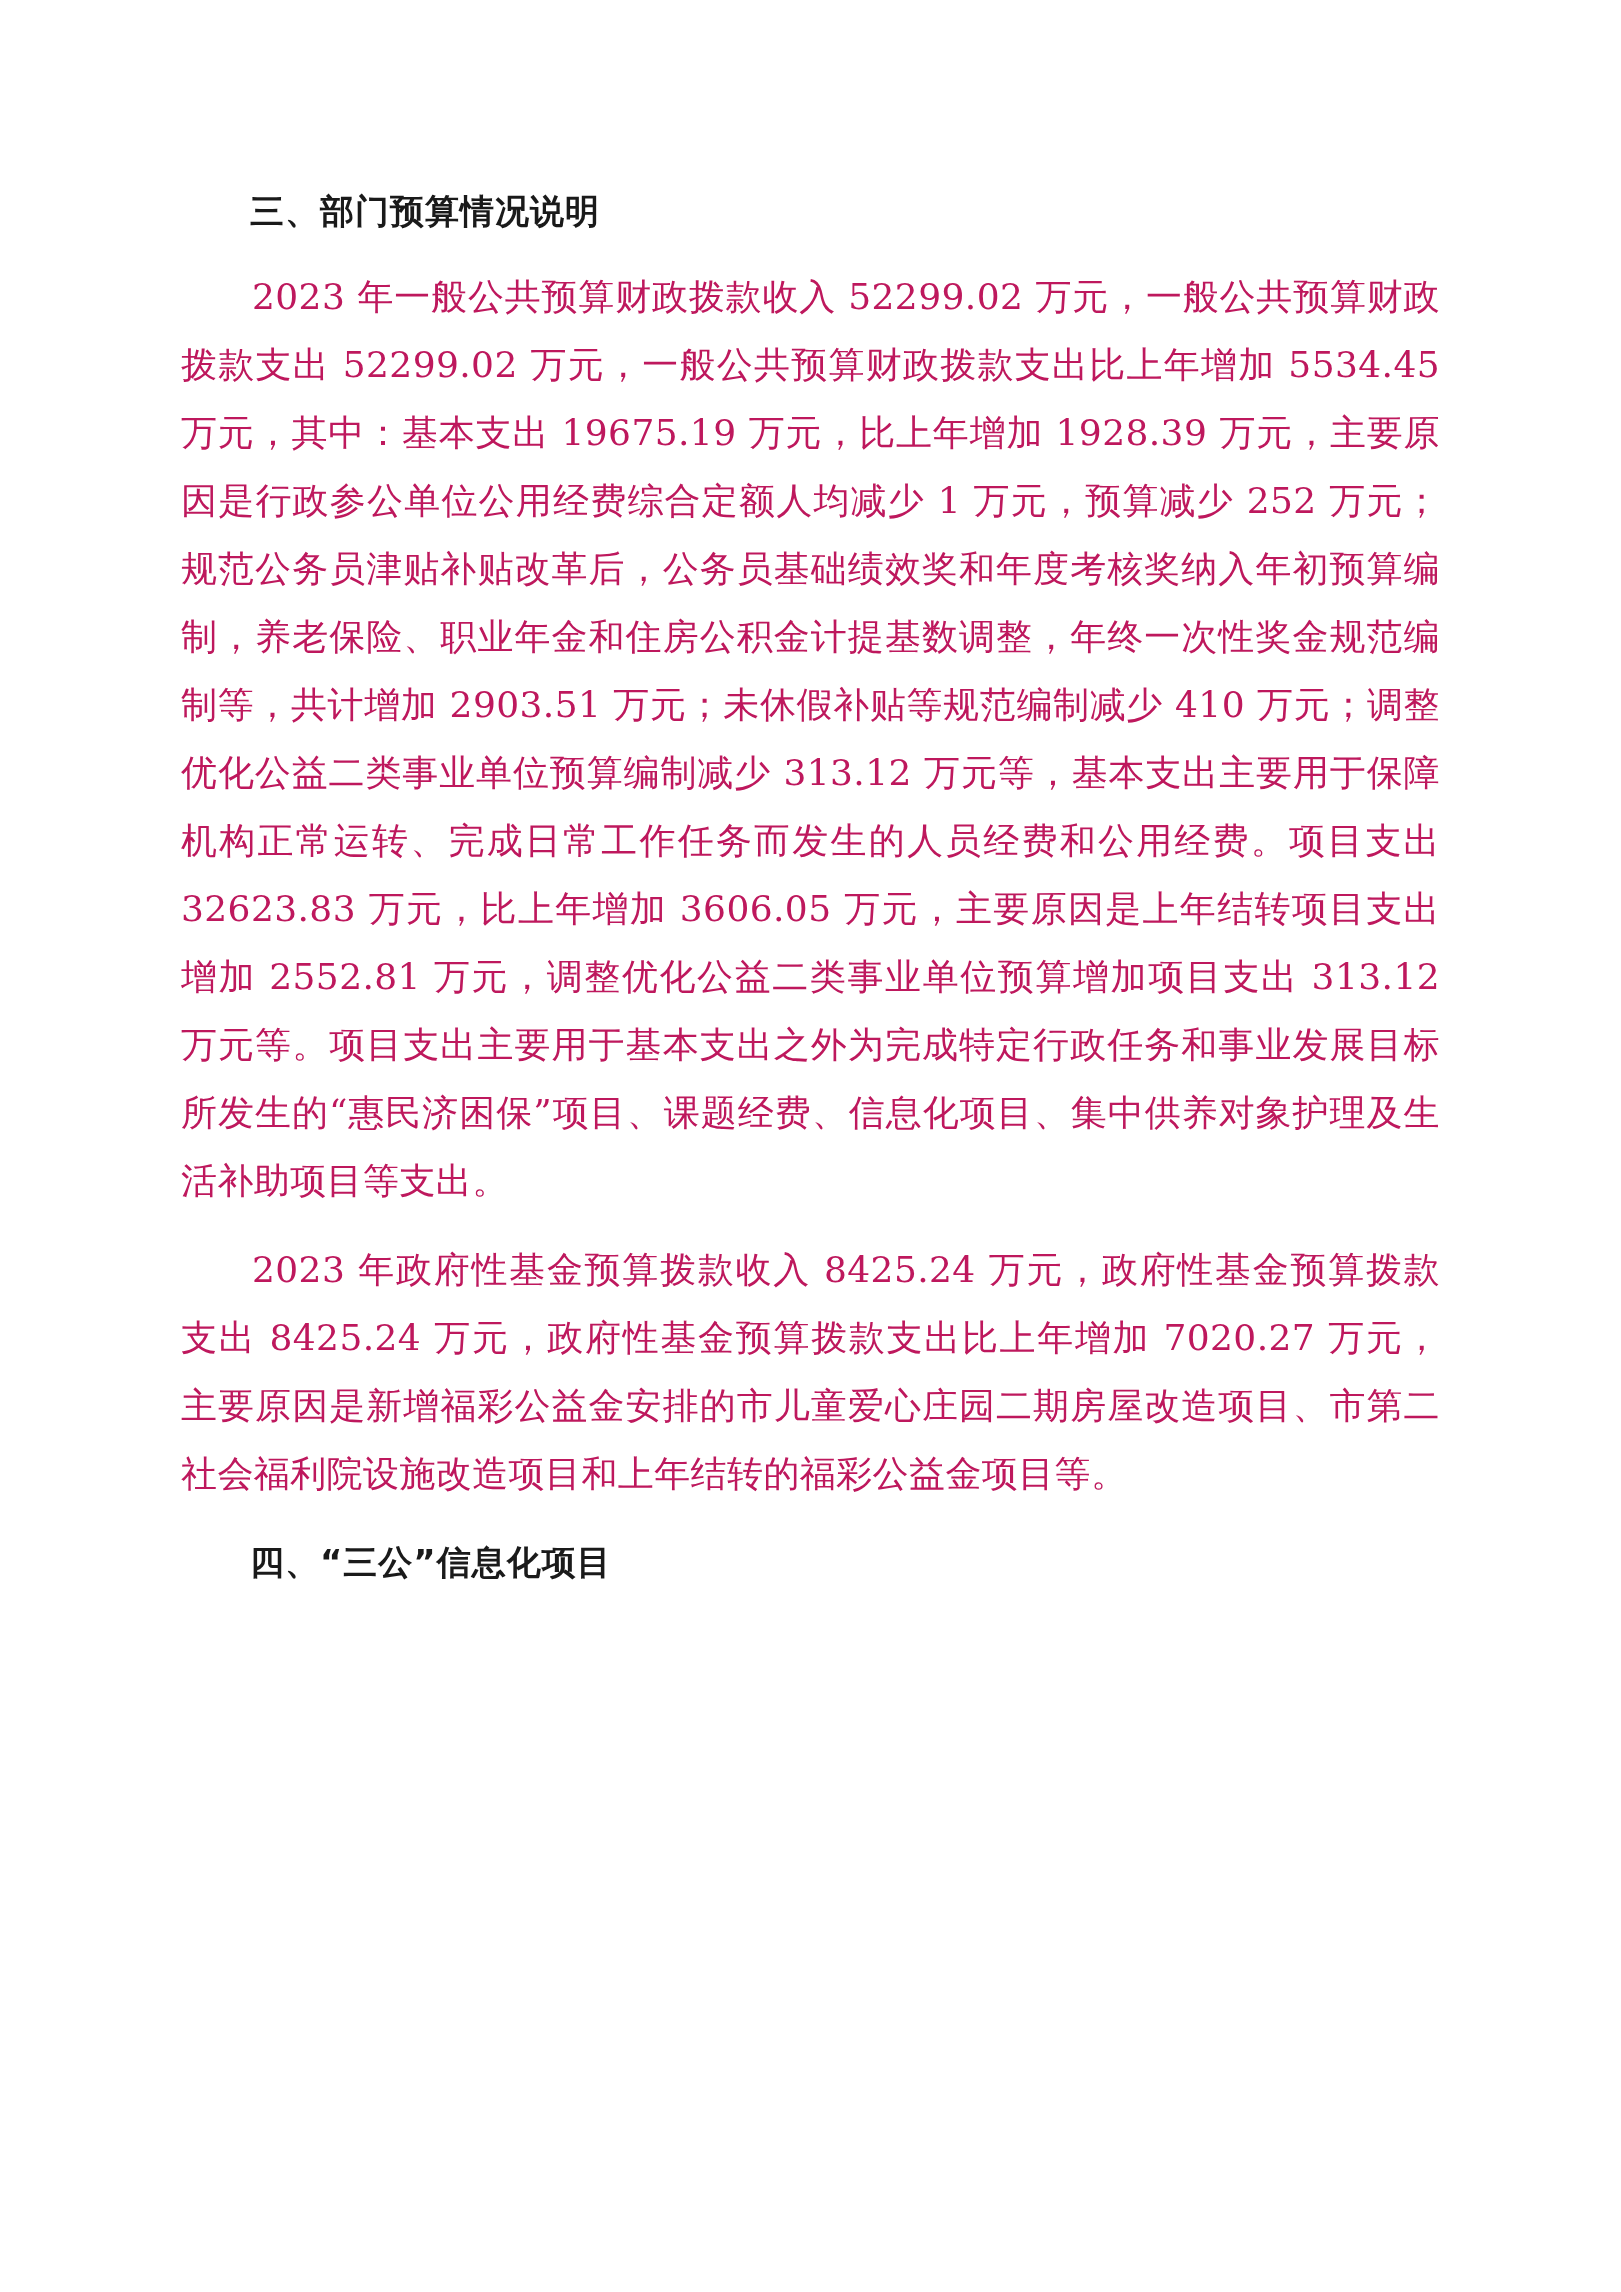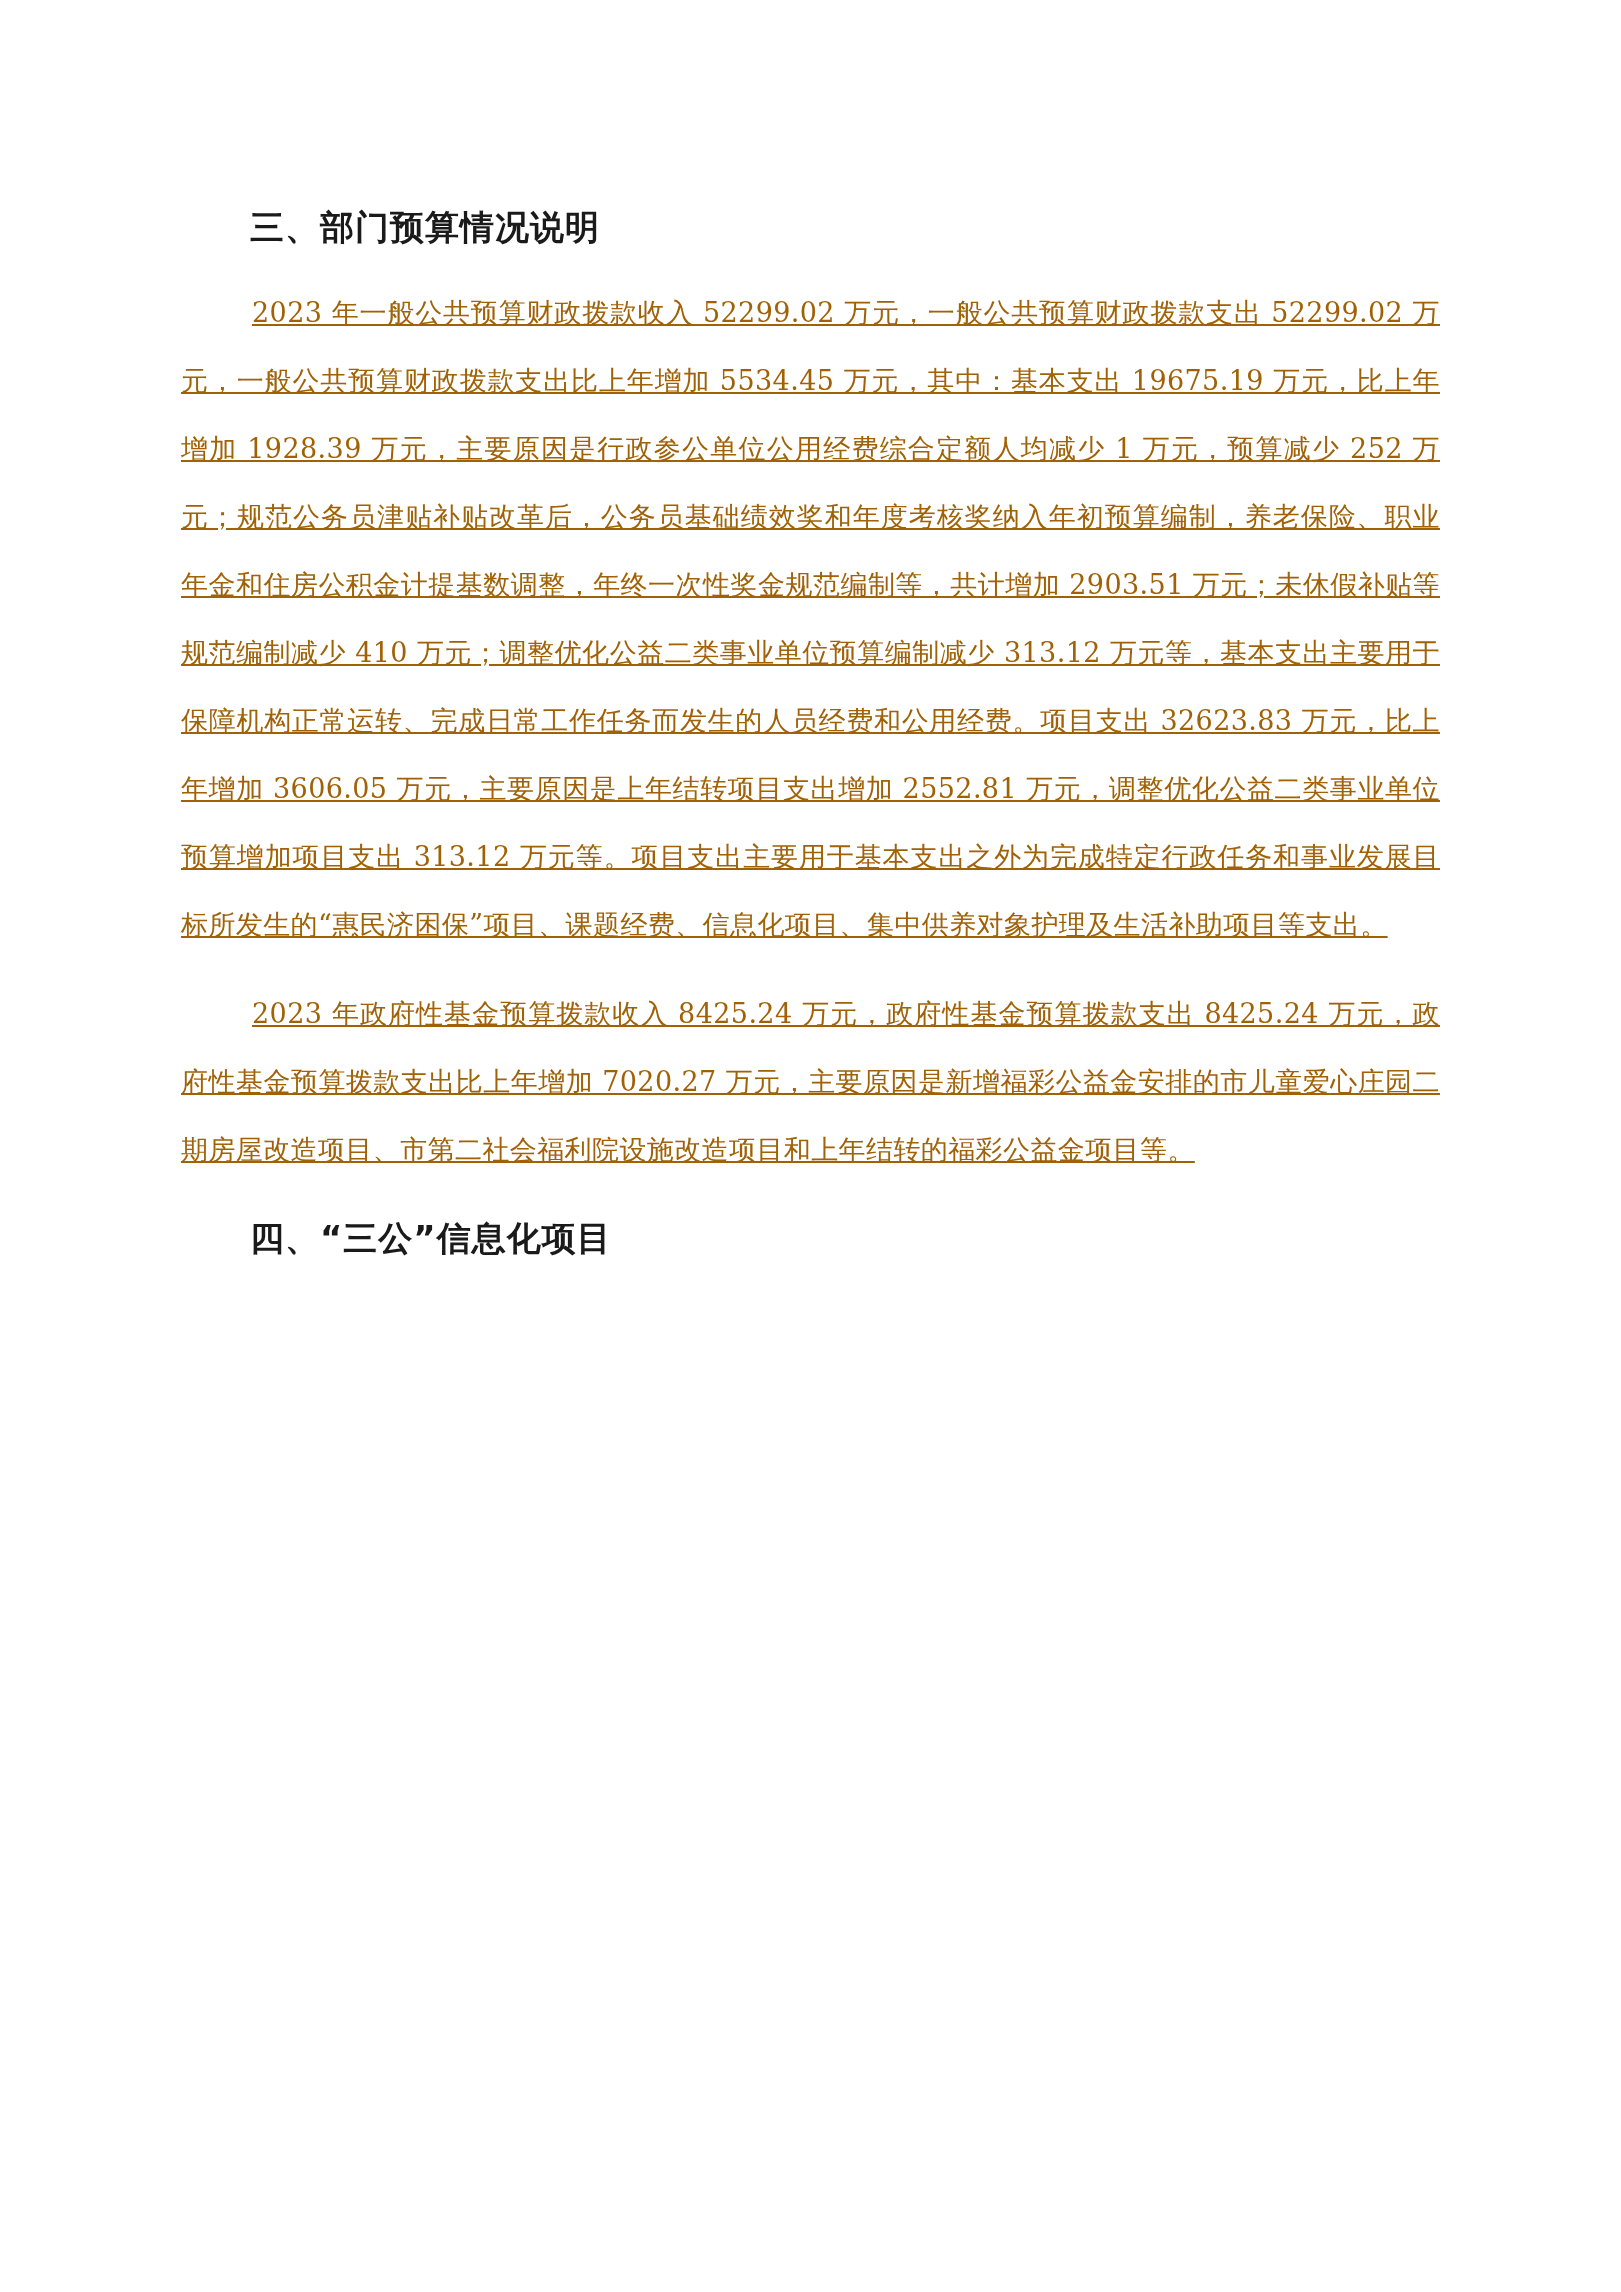--- a/index.html
+++ b/index.html
@@ -5,21 +5,21 @@
   html, body {
     margin: 0;
     padding: 0;
     background: #ffffff;
   }
   .page {
     position: relative;
     width: 1621px;
     height: 1684px;
     background: #ffffff;
-    margin: 16px auto;
+    margin: 0 auto;
     overflow: hidden;
     box-sizing: border-box;
   }
   .content {
     position: absolute;
     left: 181px;
     top: 186px;
     width: 1259px;
   }
   .heading {
@@ -27,29 +27,28 @@
     font-weight: bold;
     font-size: 34px;
     color: #1a1a1a;
     letter-spacing: 1px;
     text-indent: 69px;
     line-height: 1.5;
     margin: 0 0 25.5px 0;
   }
   .para {
     font-family: "DejaVu Serif", serif;
-    font-size: 27px;
-    color: #a16207;
+    font-size: 36px;
+    color: #be185d;
     line-height: 68px;
     text-align: justify;
     text-justify: inter-ideograph;
     text-indent: 71px;
     margin: 0 0 3.9px 0;
     letter-spacing: 0.4px;
-    text-decoration: underline;
   }
   .para-gap {
     margin-top: 21.6px;
   }
   .heading-2 {
     font-family: "DejaVu Sans", sans-serif;
     font-weight: bold;
     font-size: 34px;
     color: #1a1a1a;
     letter-spacing: 1px;

